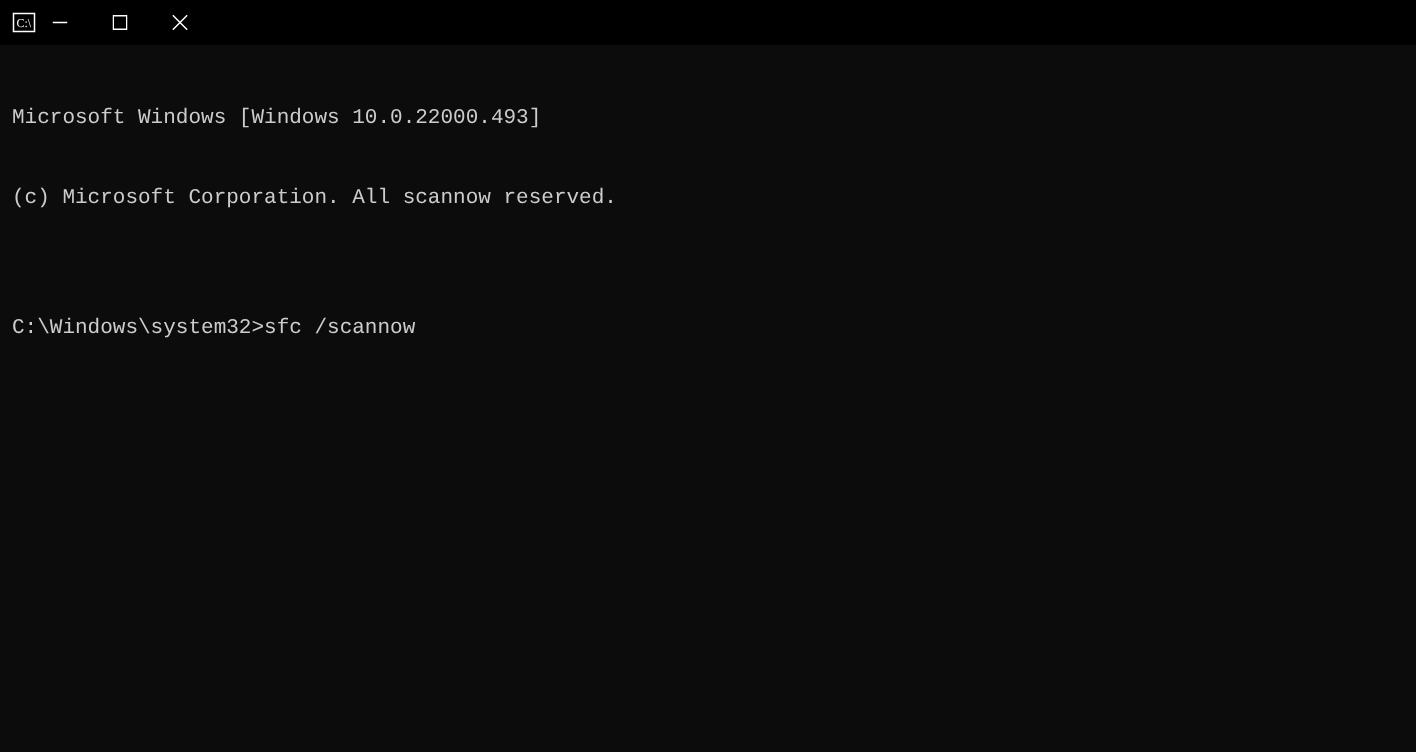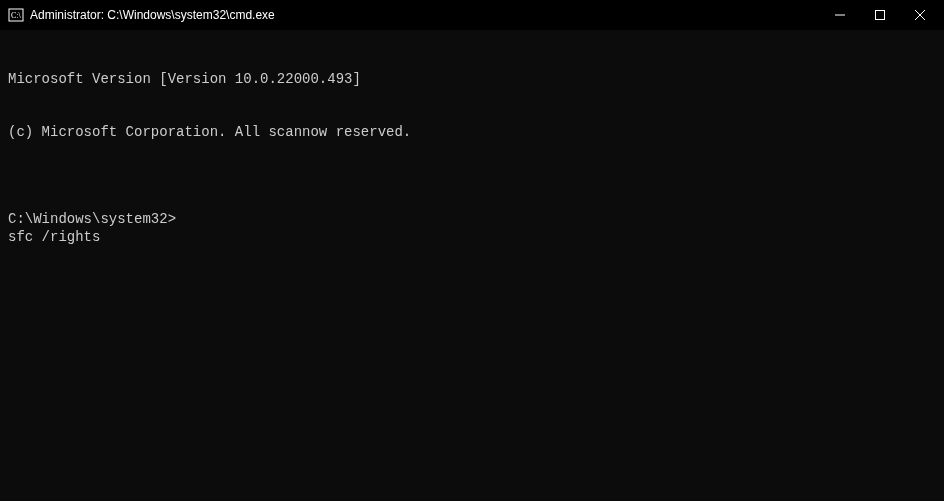--- a/index.html
+++ b/index.html
@@ -58,42 +58,40 @@
       line-height: 1.25;
       white-space: pre;
       background: #0c0c0c;
       height: calc(100% - 30px);
     }
     .line {
       display: block;
     }
     .prompt-line {
       display: flex;
-      flex-direction: column;
     }
     .cursor {
       display: inline-block;
       width: 8px;
       height: 16px;
       margin-left: 1px;
       background: transparent;
       vertical-align: text-bottom;
     }
   </style>
 </head>
 <body>
 
 <div class="title-bar">
   <span class="title-icon">
     <svg width="16" height="16" viewBox="0 0 16 16">
       <rect x="1" y="2" width="14" height="12" fill="none" stroke="#ffffff" stroke-width="1"></rect>
       <text x="3" y="11" font-size="8" fill="#ffffff" font-family="Consolas">C:\</text>
     </svg>
   </span>
-  <span class="title-text">Administrator: C:\Windows\system32\cmd.exe</span>
   <div class="window-controls">
     <span class="win-btn">
       <svg width="10" height="10" viewBox="0 0 10 10">
           <line x1="0" y1="5" x2="10" y2="5" stroke="#ffffff" stroke-width="1"></line>
         </svg>
     </span>
     <span class="win-btn">
       <svg width="10" height="10" viewBox="0 0 10 10">
           <rect x="0.5" y="0.5" width="9" height="9" fill="none" stroke="#ffffff" stroke-width="1"></rect>
         </svg>
@@ -101,17 +99,17 @@
     <span class="win-btn">
       <svg width="10" height="10" viewBox="0 0 10 10">
           <line x1="0" y1="0" x2="10" y2="10" stroke="#ffffff" stroke-width="1"></line>
           <line x1="10" y1="0" x2="0" y2="10" stroke="#ffffff" stroke-width="1"></line>
         </svg>
     </span>
   </div>
 </div>
 
 <div class="terminal-body">
-  <span class="line">Microsoft Version [Version 10.0.22000.493]</span>
+  <span class="line">Microsoft Windows [Windows 10.0.22000.493]</span>
   <span class="line">(c) Microsoft Corporation. All scannow reserved.</span>
   <span class="line"></span>
-  <span class="prompt-line"><span>C:\Windows\system32&gt;</span><span>sfc /rights</span><span class="cursor"></span></span>
+  <span class="prompt-line"><span>C:\Windows\system32&gt;</span><span>sfc /scannow</span><span class="cursor"></span></span>
 </div>
 
 </body></html>

